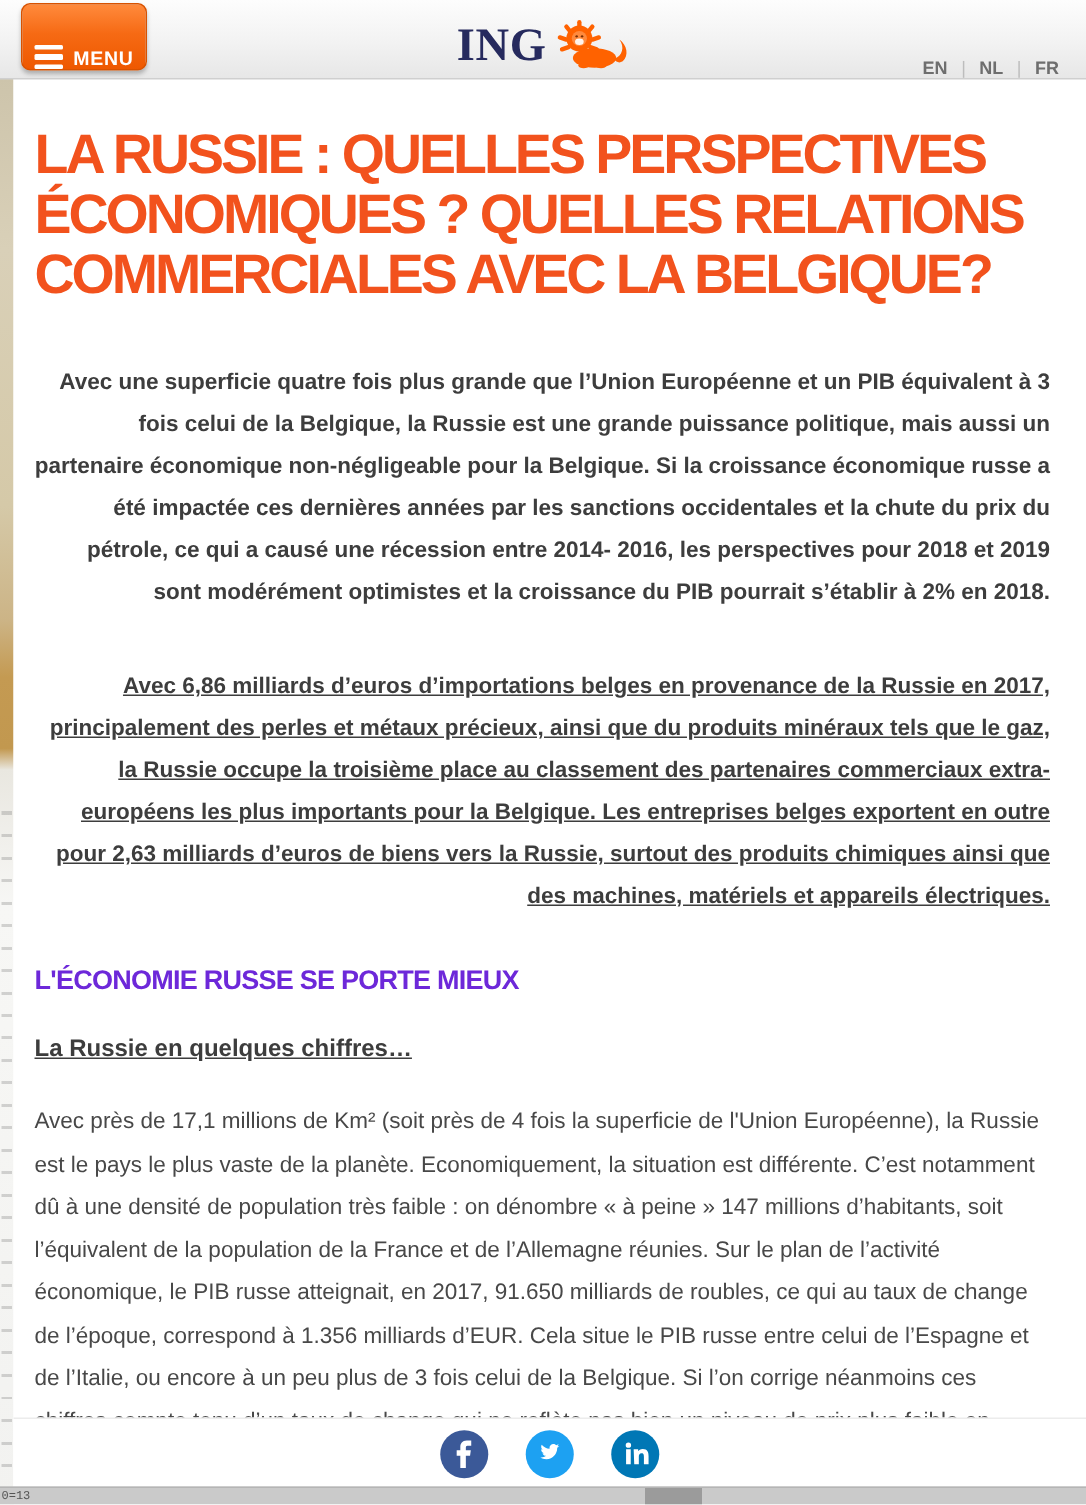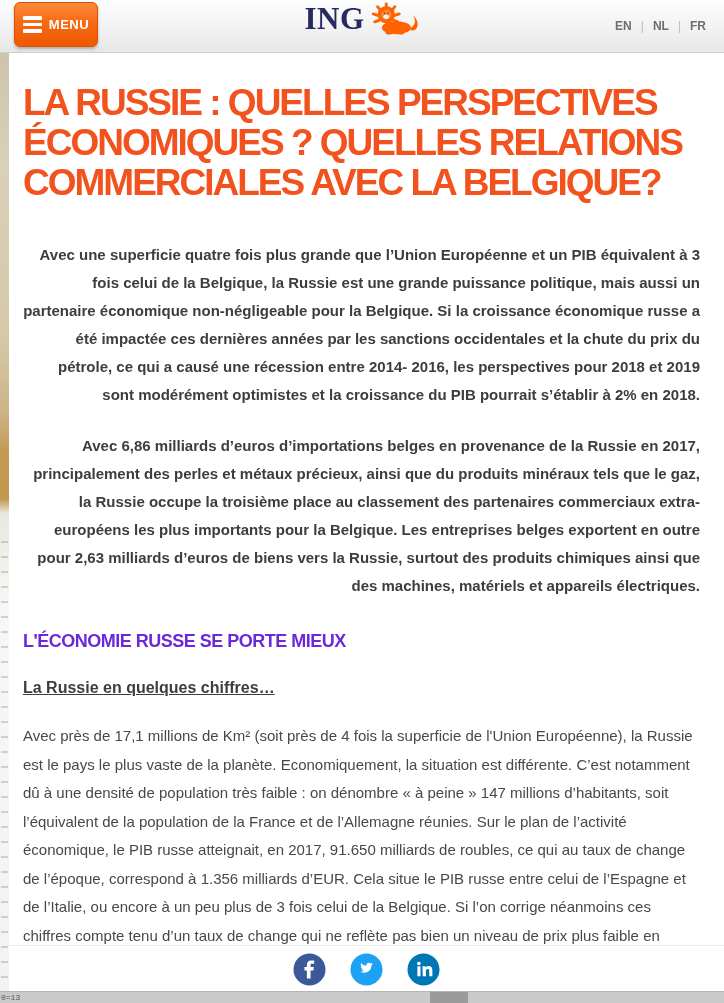--- a/index.html
+++ b/index.html
@@ -17,39 +17,39 @@
       #e9e7e0 48.5%,#f7f7f5 58%,#f2f2f0 100%);}
   .left-sliver::after{content:"";position:absolute;left:1px;right:1px;top:50%;bottom:2%;
     background:repeating-linear-gradient(to bottom,transparent 0 13px,rgba(110,110,110,.28) 13px 15px);}
 
   
   .site-header{position:absolute;left:0;top:0;width:724px;height:52px;z-index:5;
     background:linear-gradient(to bottom,#fdfdfd 0%,#f2f2f2 55%,#e7e7e7 100%);
     border-bottom:1px solid #cfcfcf;}
   .menu-btn{position:absolute;left:14px;top:2px;width:84px;height:45px;border:1px solid #d85200;
     border-radius:6px;background:linear-gradient(to bottom,#ff8a3c 0%,#f66a14 45%,#ee5800 100%);
-    box-shadow:0 2px 3px rgba(0,0,0,.25);display:flex;align-items:center;justify-content:center;
+    box-shadow:0 2px 3px rgba(0,0,0,.25);display:flex;align-items:flex-end;justify-content:center;
     gap:7px;cursor:pointer;padding:0;}
   .hamburger{display:flex;flex-direction:column;gap:3px;}
   .hamburger i{display:block;width:19px;height:3.5px;background:#fff;border-radius:1px;}
   .menu-label{color:#fff;font-weight:bold;font-size:13px;letter-spacing:.5px;}
-  .logo{position:absolute;left:50%;top:1px;transform:translateX(-50%);display:flex;align-items:flex-end;gap:3px;cursor:pointer;}
+  .logo{position:absolute;left:50%;top:12px;transform:translateX(-50%);display:flex;align-items:flex-end;gap:3px;cursor:pointer;}
   .logo-text{font-family:"Liberation Serif",serif;font-weight:bold;font-size:31px;line-height:36px;color:#262a5e;letter-spacing:.5px;}
   .lion{width:52px;height:36px;}
-  .langs{position:absolute;right:18px;top:0;height:52px;display:flex;align-items:center;gap:9px;}
+  .langs{position:absolute;right:18px;top:0;height:52px;display:flex;align-items:flex-end;gap:9px;}
   .langs a{font-size:12px;font-weight:bold;color:#6e6e6e;text-decoration:none;cursor:pointer;}
   .langs .sep{color:#bdbdbd;font-size:12px;}
 
   
   .content{position:absolute;left:9px;right:0;top:52px;z-index:2;background:#fff;
     padding:0 24px 80px 14px;}
   h1{color:#f2521d;font-size:37px;line-height:40px;font-weight:bold;letter-spacing:-2px;
     margin:31px 0 0 0;}
   p.lead{color:#3d3d3d;font-weight:bold;font-size:15px;line-height:28px;margin:38px 0 0 0;text-align:right;}
-  p.lead + p.lead{margin-top:23px;}
+  p.lead + p.lead{margin-top:35px;text-decoration:underline;}
   h2{color:#6d28d9;font-size:18px;font-weight:bold;letter-spacing:-.5px;line-height:28px;margin:27px 0 0 0;}
   h3{color:#3d3d3d;font-size:16px;font-weight:bold;line-height:28px;margin:19px 0 0 0;text-decoration:underline;}
   p.body{color:#484848;font-weight:normal;font-size:15px;line-height:28.5px;margin:20px 0 0 0;}
 
   
   .social-footer{position:absolute;left:9px;right:0;top:945px;height:47px;z-index:6;background:#fff;
     border-top:1px solid #ececec;display:flex;align-items:center;justify-content:center;gap:24px;}
   .social{display:block;width:33px;height:33px;cursor:pointer;}
   .social svg{display:block;width:33px;height:33px;}
 

